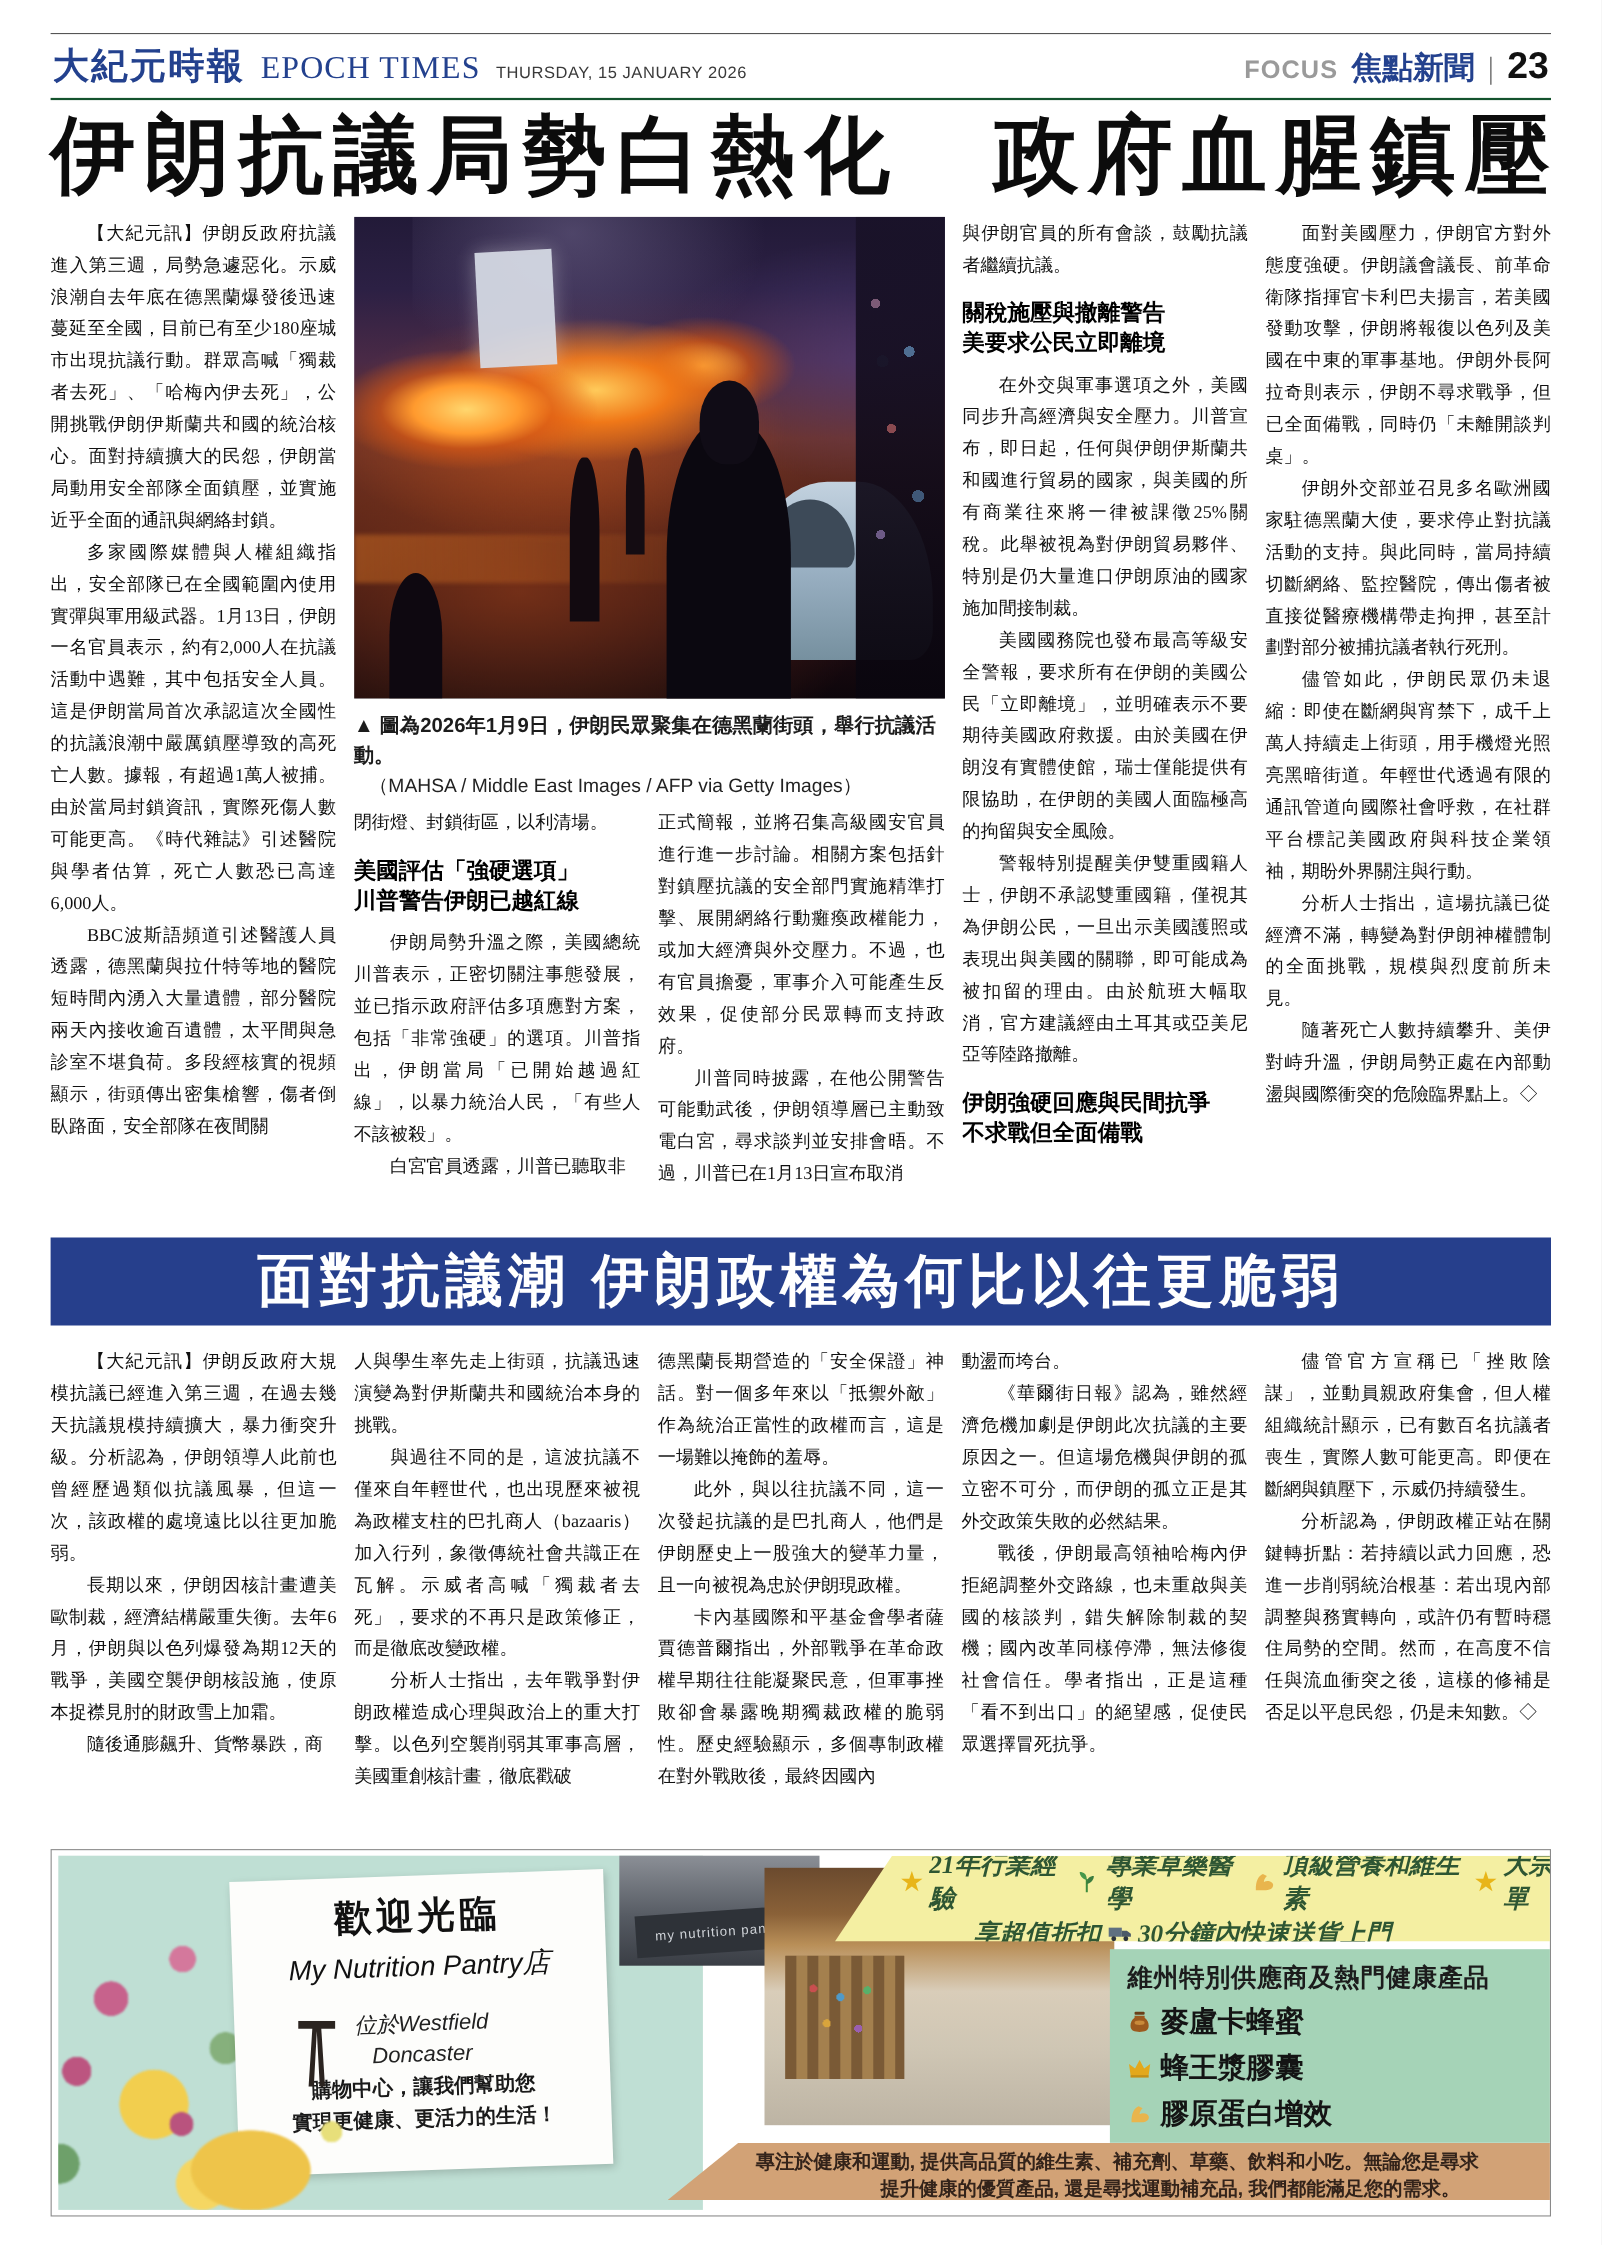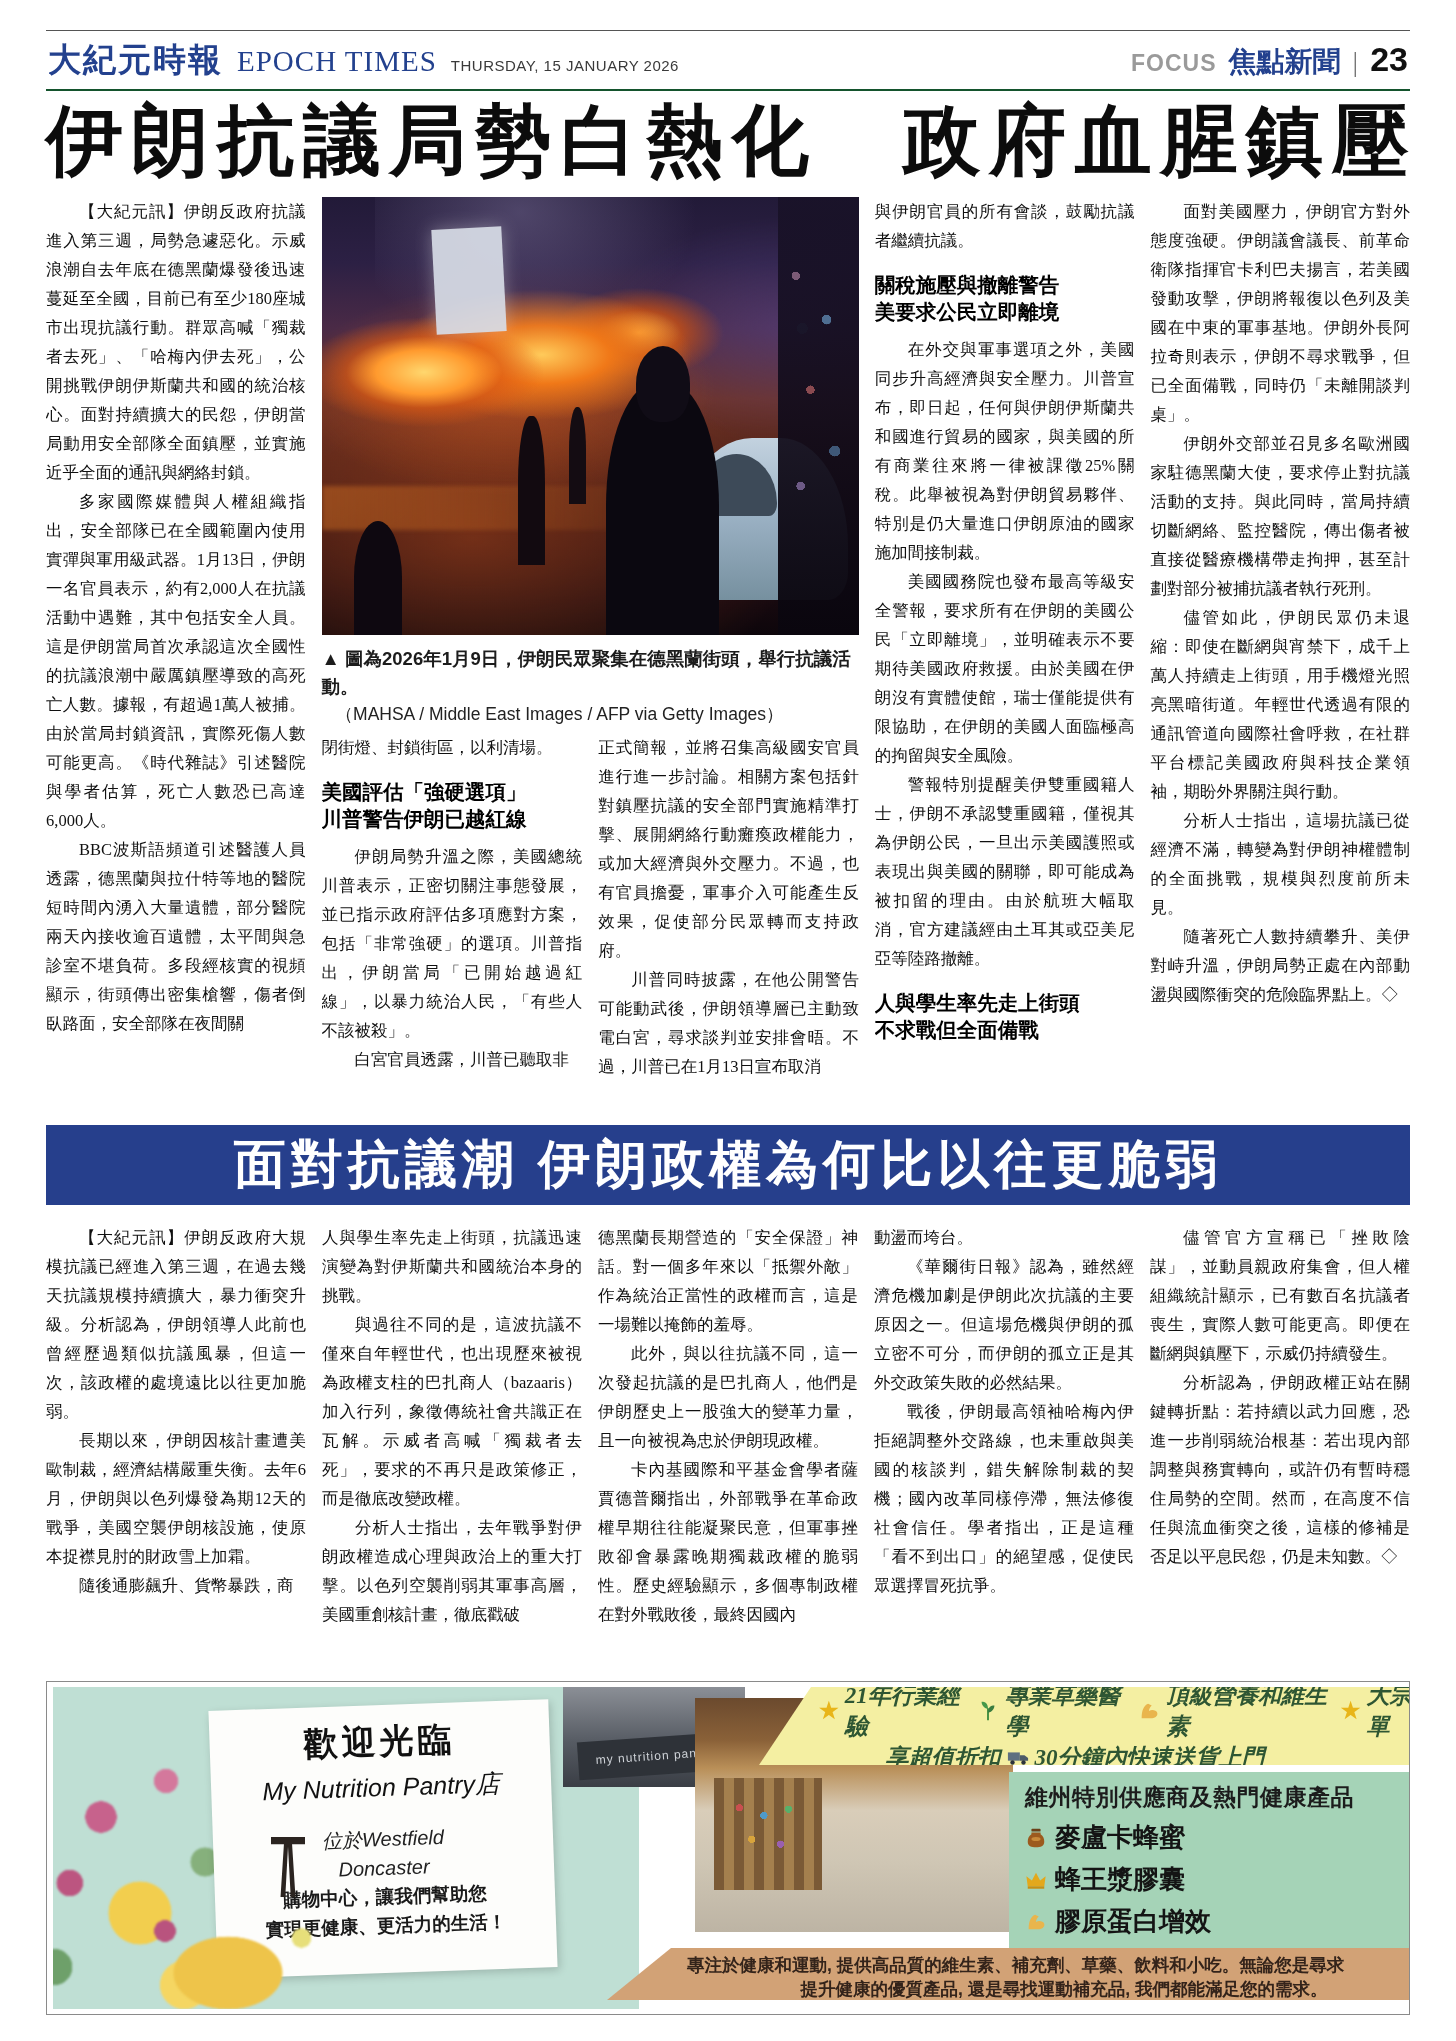--- a/index.html
+++ b/index.html
@@ -200,21 +200,21 @@
     <div class="col">
       <p class="cont">與伊朗官員的所有會談，鼓勵抗議者繼續抗議。</p>
       <h3 class="subhead">
         <span>關稅施壓與撤離警告</span>
         <span>美要求公民立即離境</span>
       </h3>
       <p>在外交與軍事選項之外，美國同步升高經濟與安全壓力。川普宣布，即日起，任何與伊朗伊斯蘭共和國進行貿易的國家，與美國的所有商業往來將一律被課徵25%關稅。此舉被視為對伊朗貿易夥伴、特別是仍大量進口伊朗原油的國家施加間接制裁。</p>
       <p>美國國務院也發布最高等級安全警報，要求所有在伊朗的美國公民「立即離境」，並明確表示不要期待美國政府救援。由於美國在伊朗沒有實體使館，瑞士僅能提供有限協助，在伊朗的美國人面臨極高的拘留與安全風險。</p>
       <p>警報特別提醒美伊雙重國籍人士，伊朗不承認雙重國籍，僅視其為伊朗公民，一旦出示美國護照或表現出與美國的關聯，即可能成為被扣留的理由。由於航班大幅取消，官方建議經由土耳其或亞美尼亞等陸路撤離。</p>
       <h3 class="subhead">
-        <span>人與學生率先走上街頭</span>
+        <span>伊朗強硬回應與民間抗爭</span>
         <span>不求戰但全面備戰</span>
       </h3>
     </div>
 
     <div class="col">
       <p>面對美國壓力，伊朗官方對外態度強硬。伊朗議會議長、前革命衛隊指揮官卡利巴夫揚言，若美國發動攻擊，伊朗將報復以色列及美國在中東的軍事基地。伊朗外長阿拉奇則表示，伊朗不尋求戰爭，但已全面備戰，同時仍「未離開談判桌」。</p>
       <p>伊朗外交部並召見多名歐洲國家駐德黑蘭大使，要求停止對抗議活動的支持。與此同時，當局持續切斷網絡、監控醫院，傳出傷者被直接從醫療機構帶走拘押，甚至計劃對部分被捕抗議者執行死刑。</p>
       <p>儘管如此，伊朗民眾仍未退縮：即使在斷網與宵禁下，成千上萬人持續走上街頭，用手機燈光照亮黑暗街道。年輕世代透過有限的通訊管道向國際社會呼救，在社群平台標記美國政府與科技企業領袖，期盼外界關注與行動。</p>
       <p>分析人士指出，這場抗議已從經濟不滿，轉變為對伊朗神權體制的全面挑戰，規模與烈度前所未見。</p>
       <p>隨著死亡人數持續攀升、美伊對峙升溫，伊朗局勢正處在內部動盪與國際衝突的危險臨界點上。◇</p>

